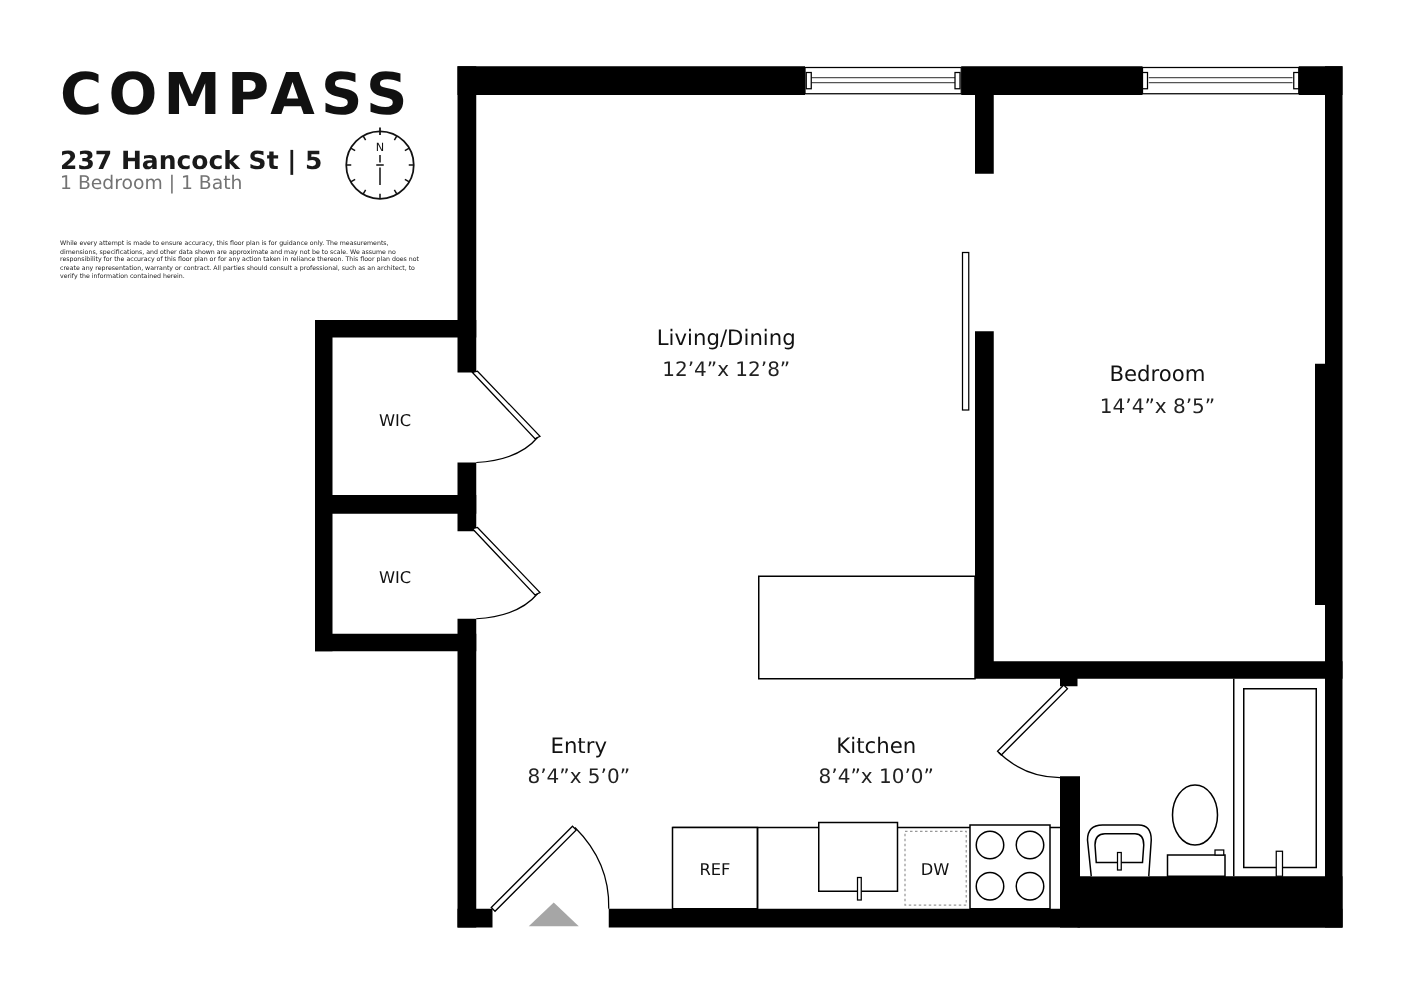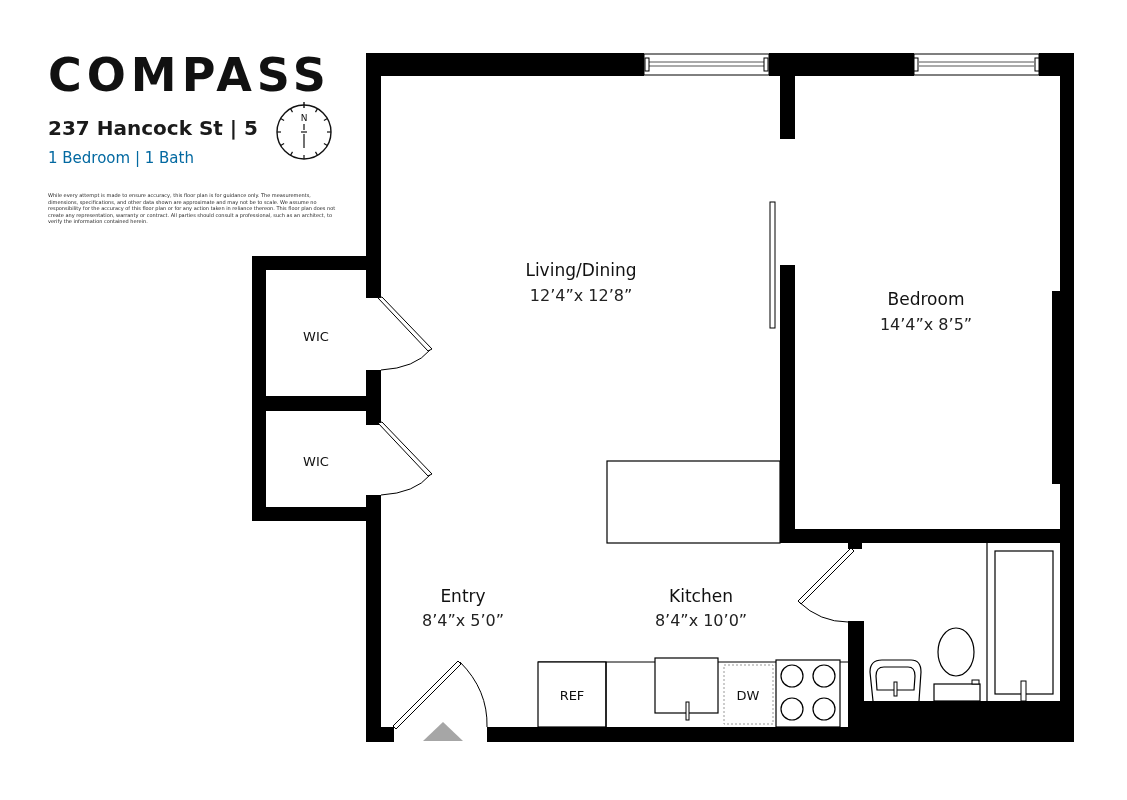--- a/index.html
+++ b/index.html
@@ -1,19 +1,19 @@
 <!DOCTYPE html>
 <html><head>
 <meta charset="utf-8">
 <style>
   html, body { margin: 0; padding: 0; background: #ffffff; }
   body { width: 1127px; height: 800px; position: relative; overflow: hidden; font-family: "Liberation Sans", "DejaVu Sans", sans-serif; color: #111; }
   .logo { position: absolute; left: 48px; top: 52px; font-size: 46px; letter-spacing: 5px; font-weight: 700; color: #111; font-family: "DejaVu Sans", sans-serif; line-height: 1; }
   .address { position: absolute; left: 48px; top: 116px; font-size: 20px; font-weight: 700; color: #1a1a1a; font-family: "DejaVu Sans", sans-serif; }
-  .subtitle { position: absolute; left: 48px; top: 149px; font-size: 15px; color: #0369a1; font-family: "DejaVu Sans", sans-serif; }
+  .subtitle { position: absolute; left: 48px; top: 137px; font-size: 15px; color: #737373; font-family: "DejaVu Sans", sans-serif; }
   .disclaimer { position: absolute; left: 48px; top: 192px; width: 288px; font-size: 5px; line-height: 6.6px; color: #222; font-family: "DejaVu Sans", sans-serif; }
   svg.plan { position: absolute; left: 0; top: 0; }
   .room-label { font-family: "DejaVu Sans", sans-serif; font-size: 17px; fill: #111; text-anchor: middle; }
   .room-dim { font-family: "DejaVu Sans", sans-serif; font-size: 16px; fill: #222; text-anchor: middle; }
   .small-label { font-family: "DejaVu Sans", sans-serif; font-size: 13px; fill: #111; text-anchor: middle; }
   .compass-n { font-family: "DejaVu Sans", sans-serif; font-size: 9px; fill: #111; text-anchor: middle; }
 </style>
 </head>
 <body>
 

